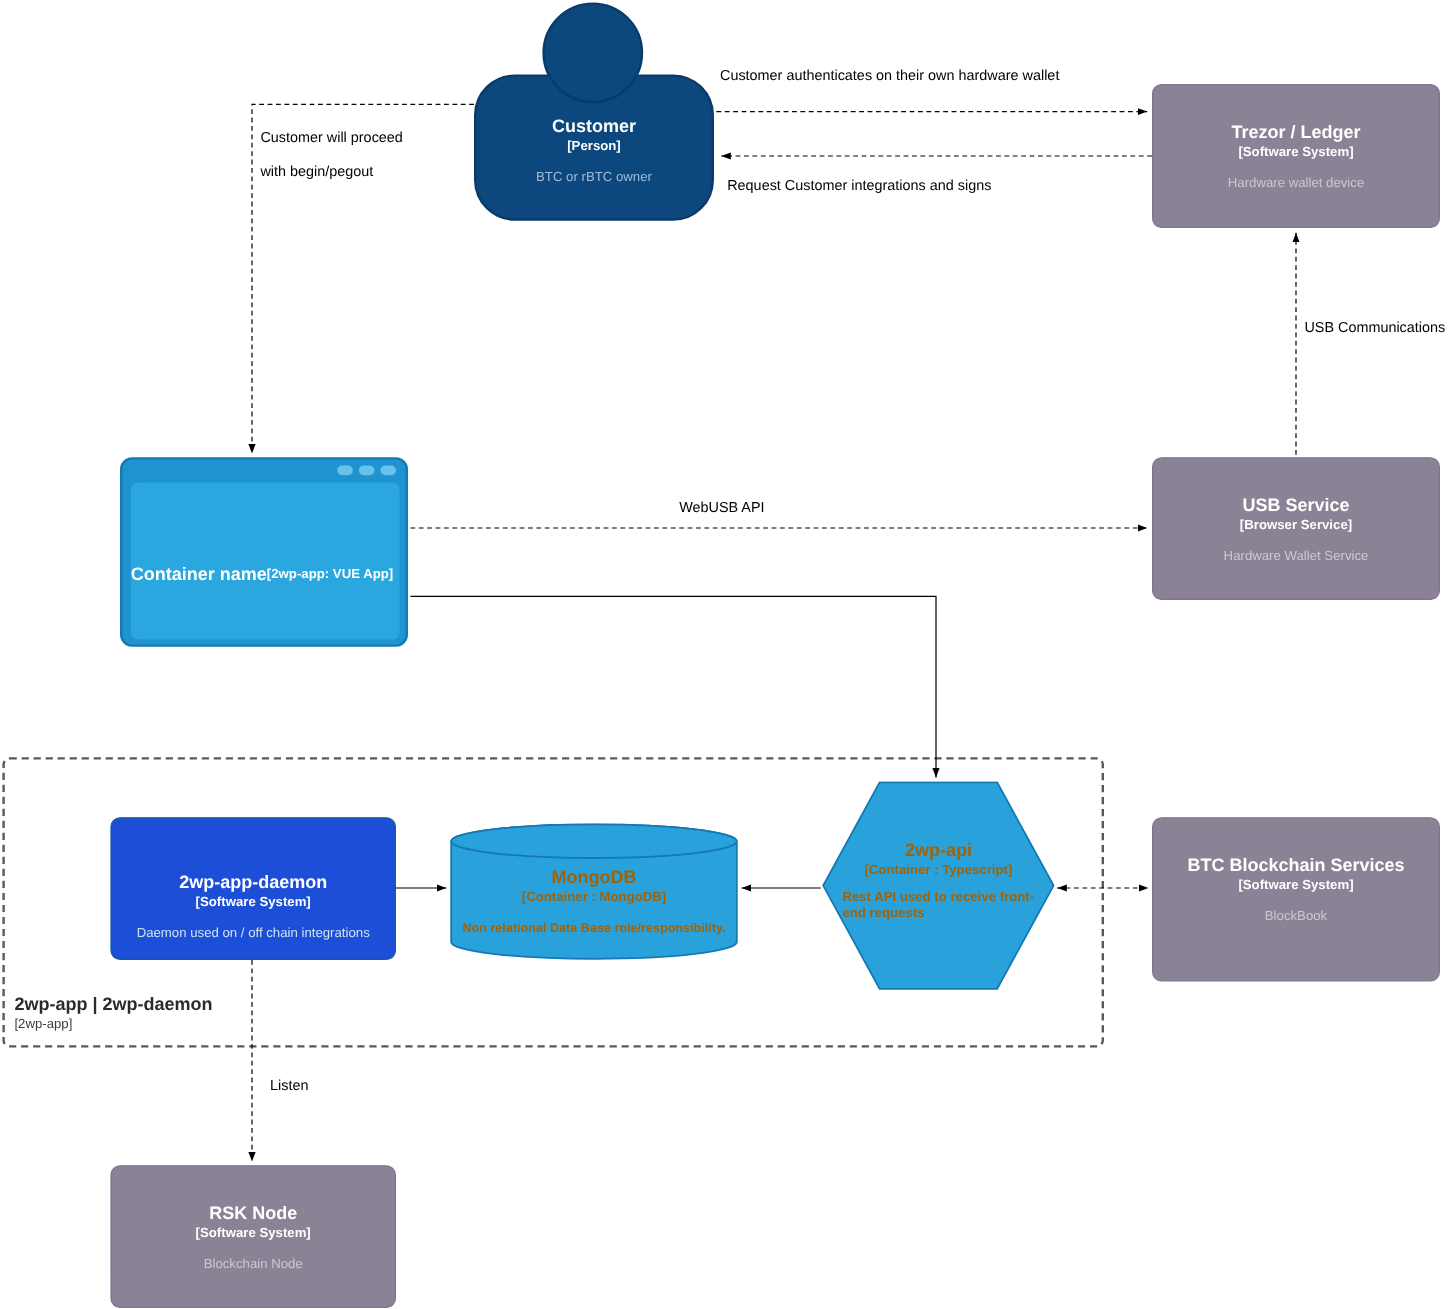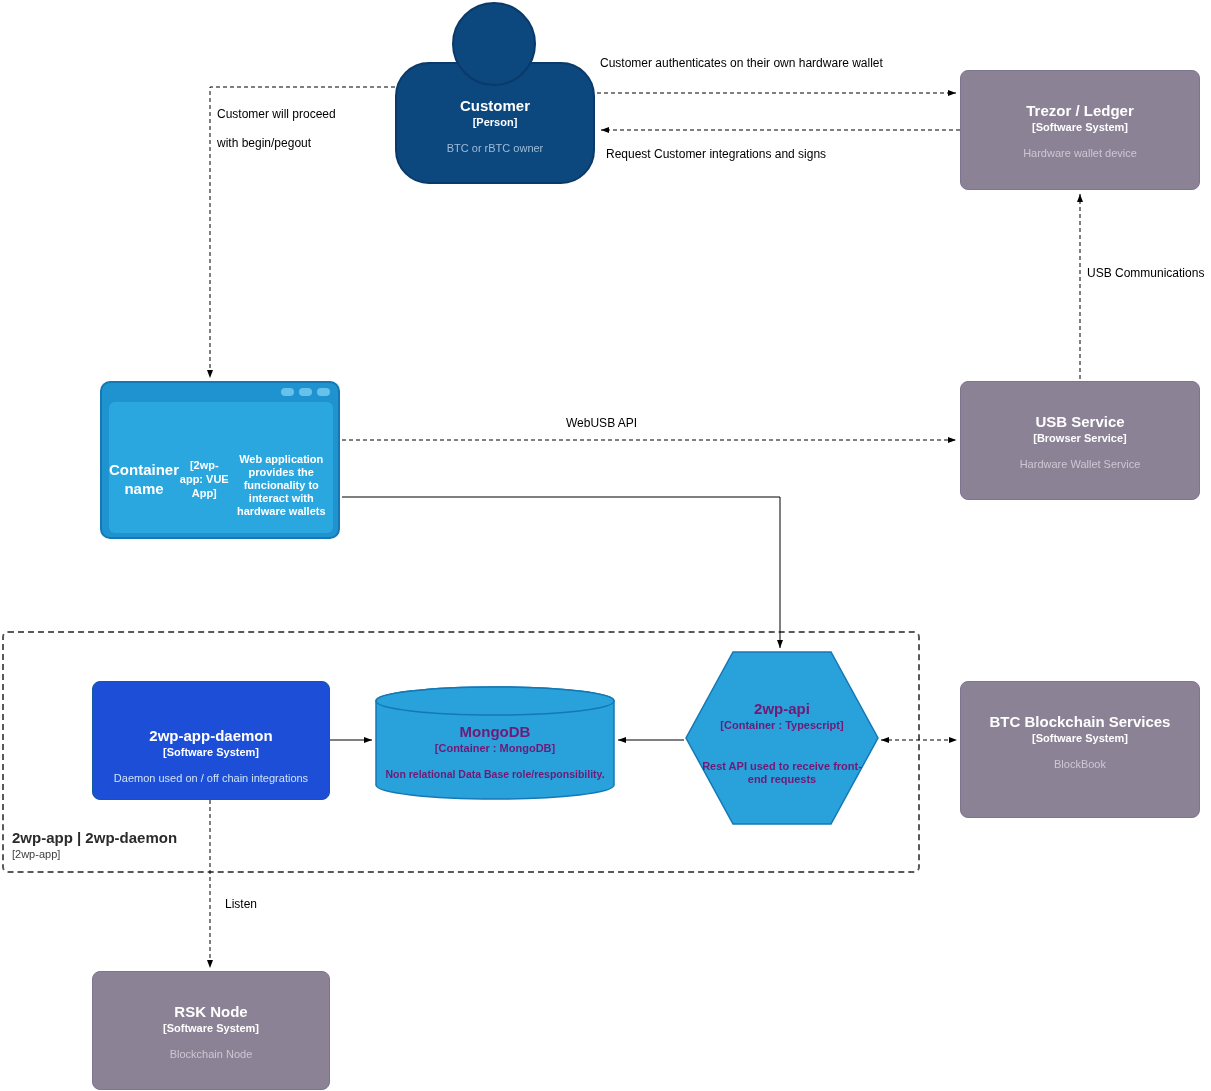--- a/index.html
+++ b/index.html
@@ -32,26 +32,26 @@
   .browser{position:absolute;box-sizing:border-box;background:#1E93CF;border:2px solid #1478B4;border-radius:10px}
   .pill{position:absolute;top:5px;width:13px;height:8px;border-radius:4px;background:#66C2EA}
   .browser-inner{position:absolute;left:7px;right:5px;top:19px;bottom:4px;background:#2BA7E0;border-radius:6px;
                  display:flex;flex-direction:row;align-items:center;padding-top:22px;box-sizing:border-box;
                  color:#fff;text-align:center}
   .browser-inner .subtitle{font-weight:bold;width:216px;margin-top:14px}
 
   
   .shape-wrap{position:absolute}
   .shape-wrap svg{position:absolute;left:0;top:0}
-  .shape-text{position:absolute;left:0;top:0;right:0;bottom:0;color:#701a75;text-align:center;
+  .shape-text{position:absolute;left:0;top:0;right:0;bottom:0;color:#a16207;
               display:flex;flex-direction:column;align-items:center;box-sizing:border-box}
   .cyl-text{padding-top:36px}
   .cyl-text .subtitle{font-weight:bold;white-space:nowrap;font-size:10.5px}
   .hex-text{padding-top:48px}
-  .hex-text .subtitle{font-weight:bold;width:160px;margin-top:28px}
+  .hex-text .subtitle{font-weight:bold;width:160px;margin-top:10px}
 
   
   .boundary{position:absolute;left:2px;top:631px;width:918px;height:242px;
             border:2px dashed #595959;border-radius:6px;box-sizing:border-box}
   .boundary-label{position:absolute;left:12px;top:829px;color:#2b2b2b}
   .boundary-label .b-title{font-size:15px;font-weight:bold;line-height:18px}
   .boundary-label .b-type{font-size:11px;line-height:14px;color:#3c3c3c}
 
   
   .edge-label{position:absolute;font-size:12px;color:#000;white-space:nowrap}
@@ -85,21 +85,20 @@
     <div class="subtitle">Hardware wallet device</div>
   </div>
 
   <div class="browser" style="left:100px;top:381px;width:240px;height:158px">
     <span class="pill" style="right:44px"></span>
     <span class="pill" style="right:26px"></span>
     <span class="pill" style="right:8px"></span>
     <div class="browser-inner">
       <div class="title">Container name</div>
       <div class="type">[2wp-app: VUE App]</div>
-      <div class="subtitle">Web application provides the funcionality to interact with hardware wallets</div>
     </div>
   </div>
 
   <div class="node gray" style="left:960px;top:381px;width:240px;height:119px">
     <div class="title">USB Service</div>
     <div class="type">[Browser Service]</div>
     <div class="subtitle">Hardware Wallet Service</div>
   </div>
 
   <div class="node daemon" style="left:92px;top:681px;width:238px;height:119px">

